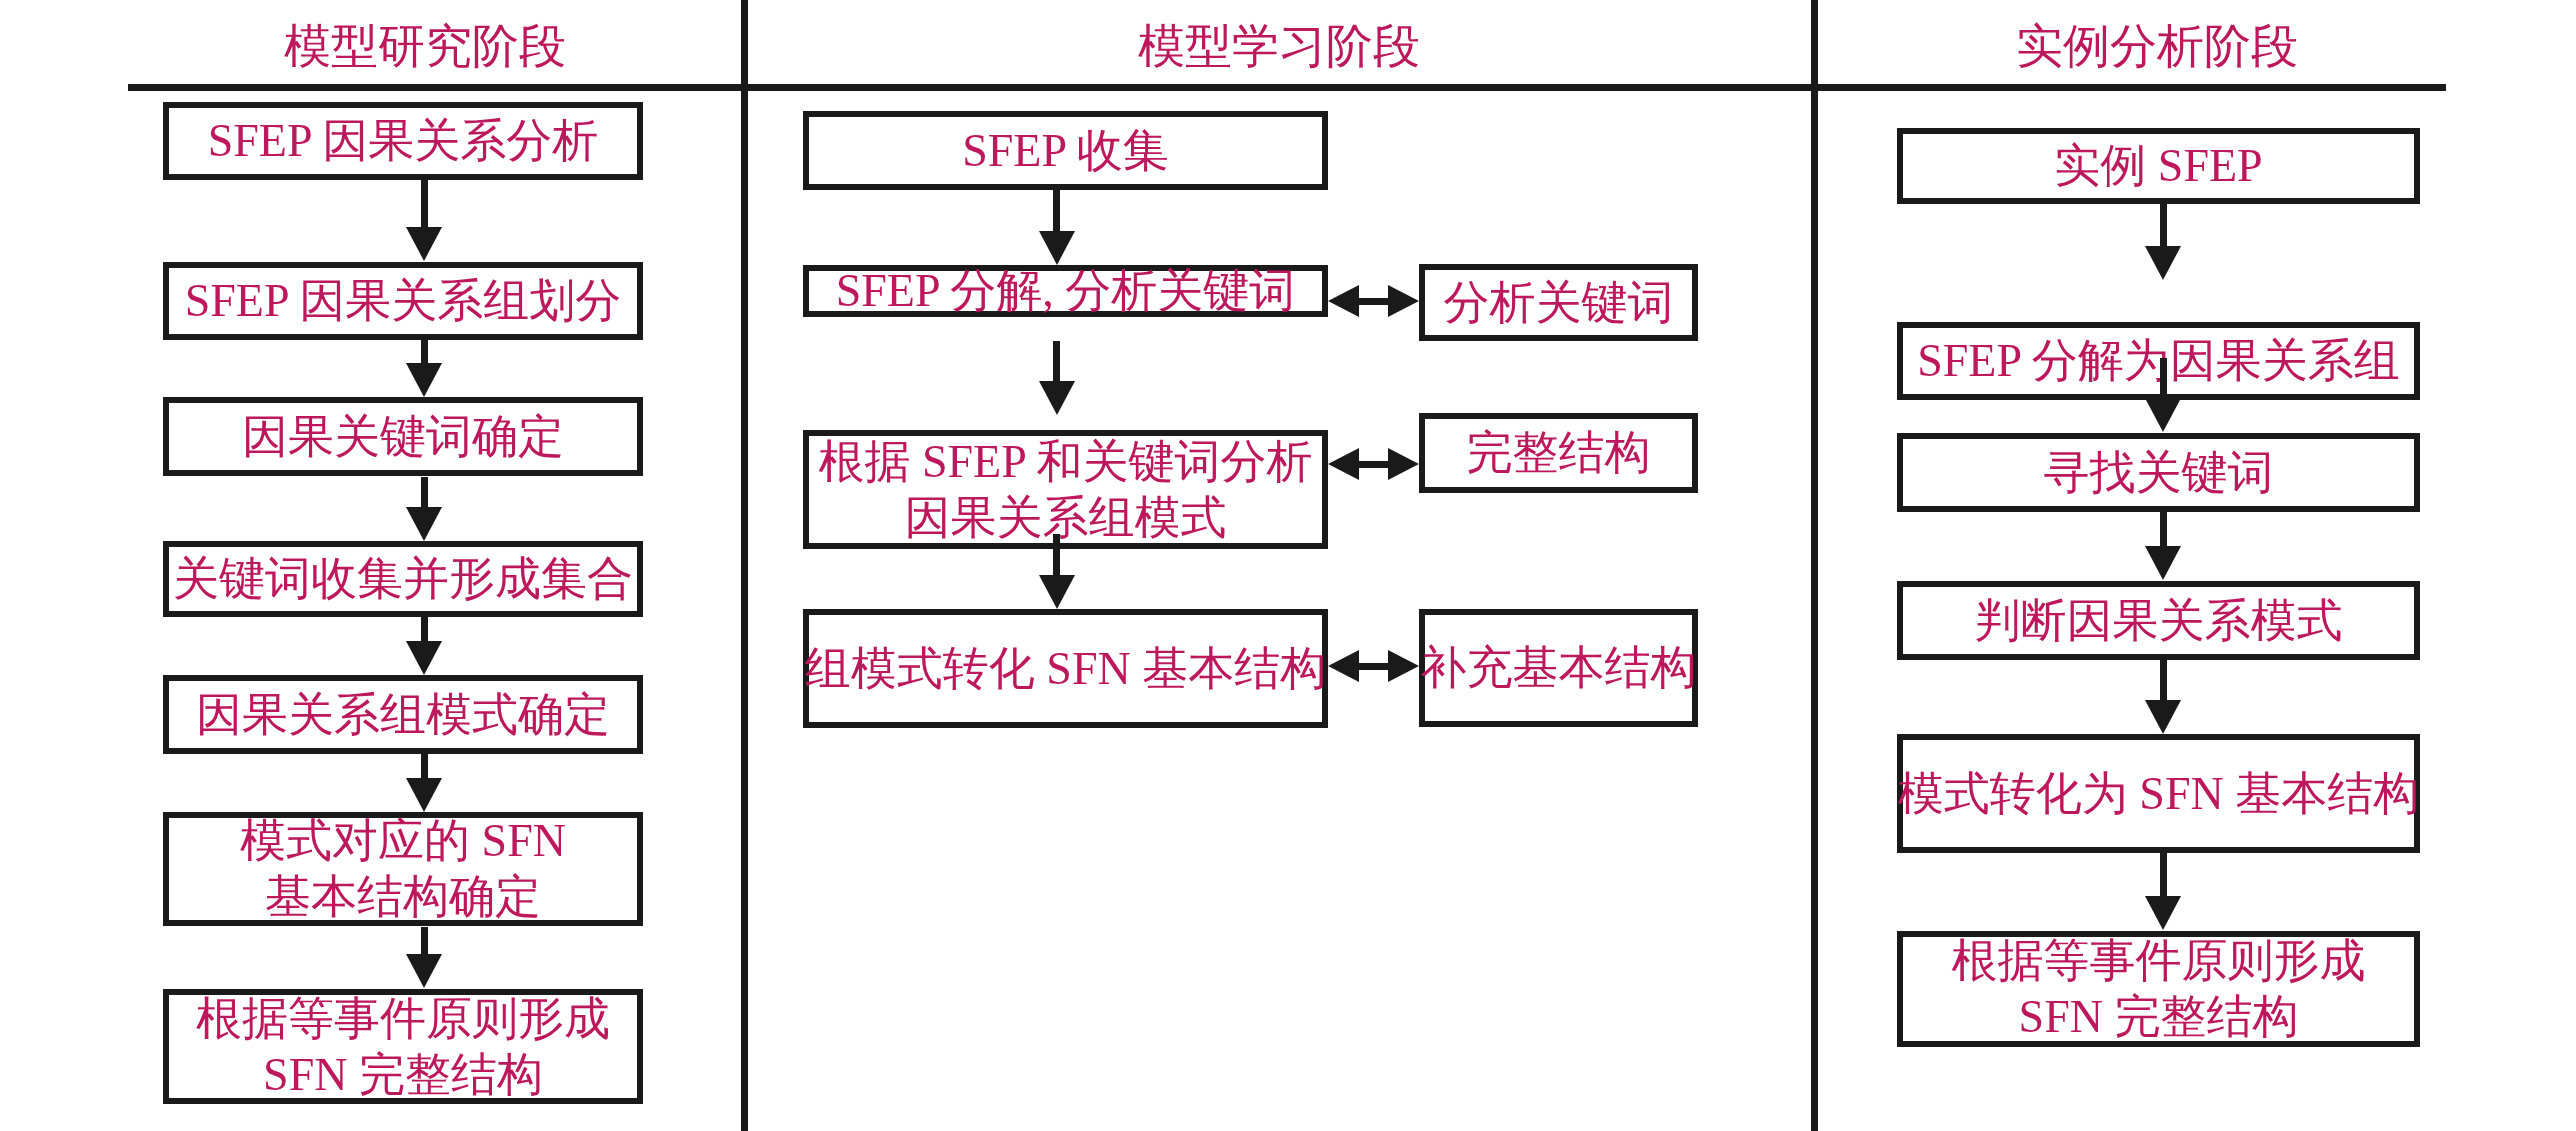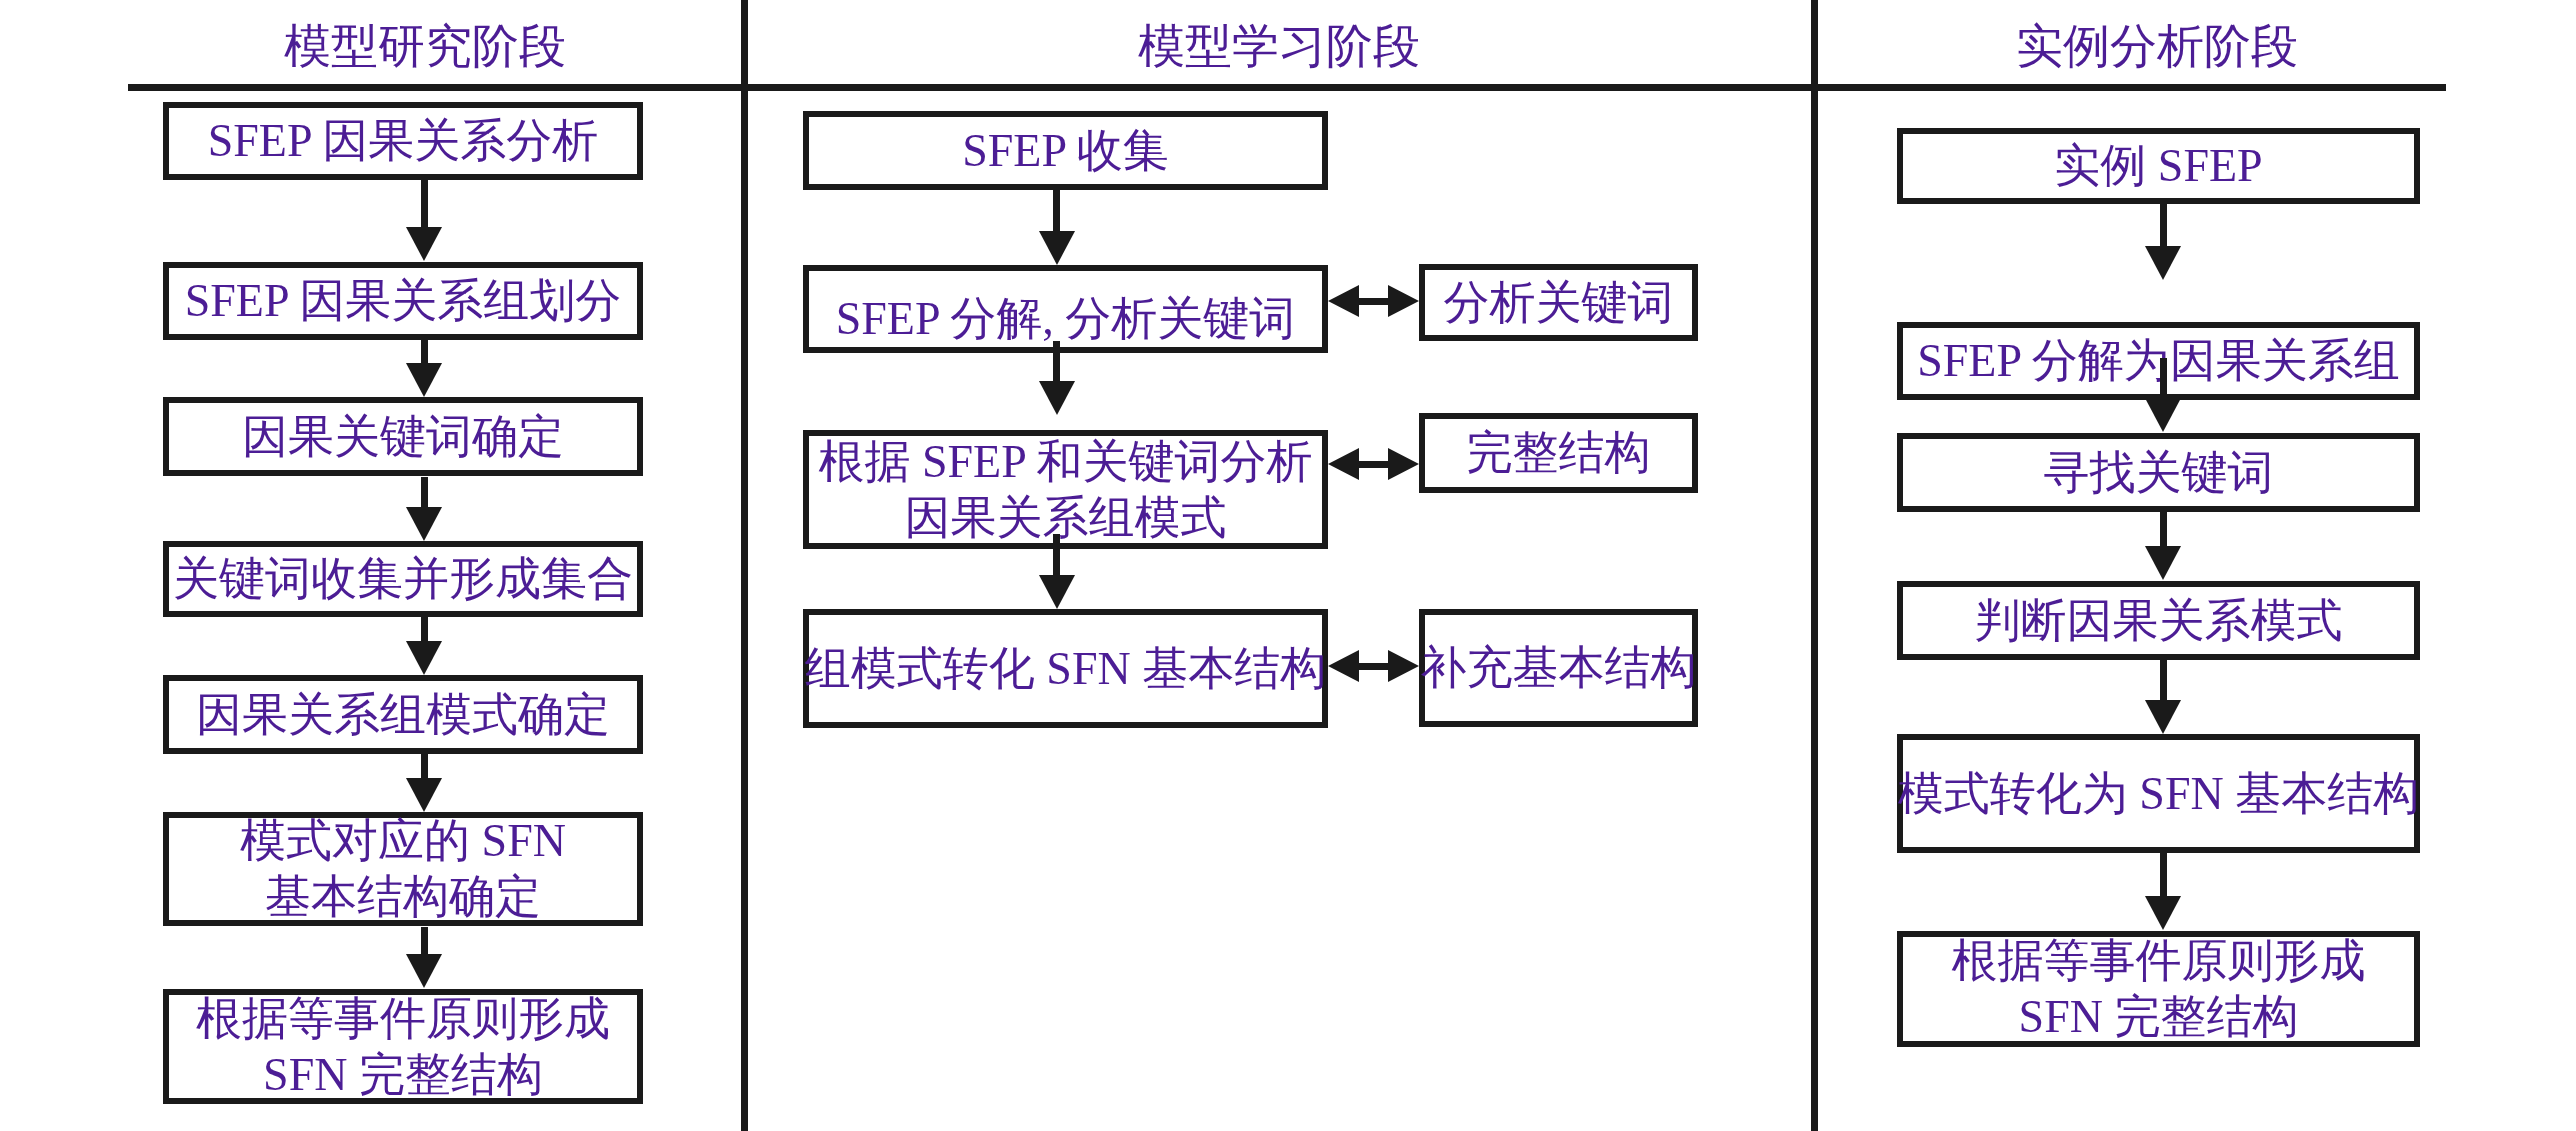--- a/index.html
+++ b/index.html
@@ -1,18 +1,18 @@
 <!DOCTYPE html>
 <html style="font-size:13px"><head>
 <meta charset="utf-8">
 <style>
   html,body{margin:0;padding:0;background:#ffffff;}
   .stage{
     position:relative;width:2576px;height:1132px;background:#ffffff;
-    font-family:"Liberation Serif","DejaVu Serif",serif;color:#4c1d95;
+    font-family:"Liberation Serif","DejaVu Serif",serif;color:#be185d;
     overflow:hidden;
   }
   .hdr{
     position:absolute;top:19.6px;width:572px;text-align:center;
     font-size:47px;line-height:52px;white-space:nowrap;
   }
   .rule{position:absolute;background:#1a1a1a;}
   .box{
     position:absolute;box-sizing:border-box;border:6.5px solid #1a1a1a;background:#ffffff;
     display:flex;flex-direction:column;align-items:center;justify-content:center;
@@ -80,21 +80,21 @@
   <div class="shaft" style="left:421px;top:617px;height:27px;"></div>
   <div class="head-down" style="left:406px;top:641px;"></div>
   <div class="shaft" style="left:421px;top:754px;height:27px;"></div>
   <div class="head-down" style="left:406px;top:778px;"></div>
   <div class="shaft" style="left:421px;top:927px;height:31px;"></div>
   <div class="head-down" style="left:406px;top:954px;"></div>
 
   <div class="box c2" style="top:111px;height:79px;">
     <span>SFEP 收集</span>
   </div>
-  <div class="box c2" style="top:265px;height:88px;justify-content:flex-end;">
+  <div class="box c2" style="top:265px;height:52px;">
     <span>SFEP 分解, 分析关键词</span>
   </div>
   <div class="box c2" style="top:430px;height:119px;">
     <span>根据 SFEP 和关键词分析</span>
     <span>因果关系组模式</span>
   </div>
   <div class="box c2" style="top:609px;height:119px;">
     <span>组模式转化 SFN 基本结构</span>
   </div>
 

